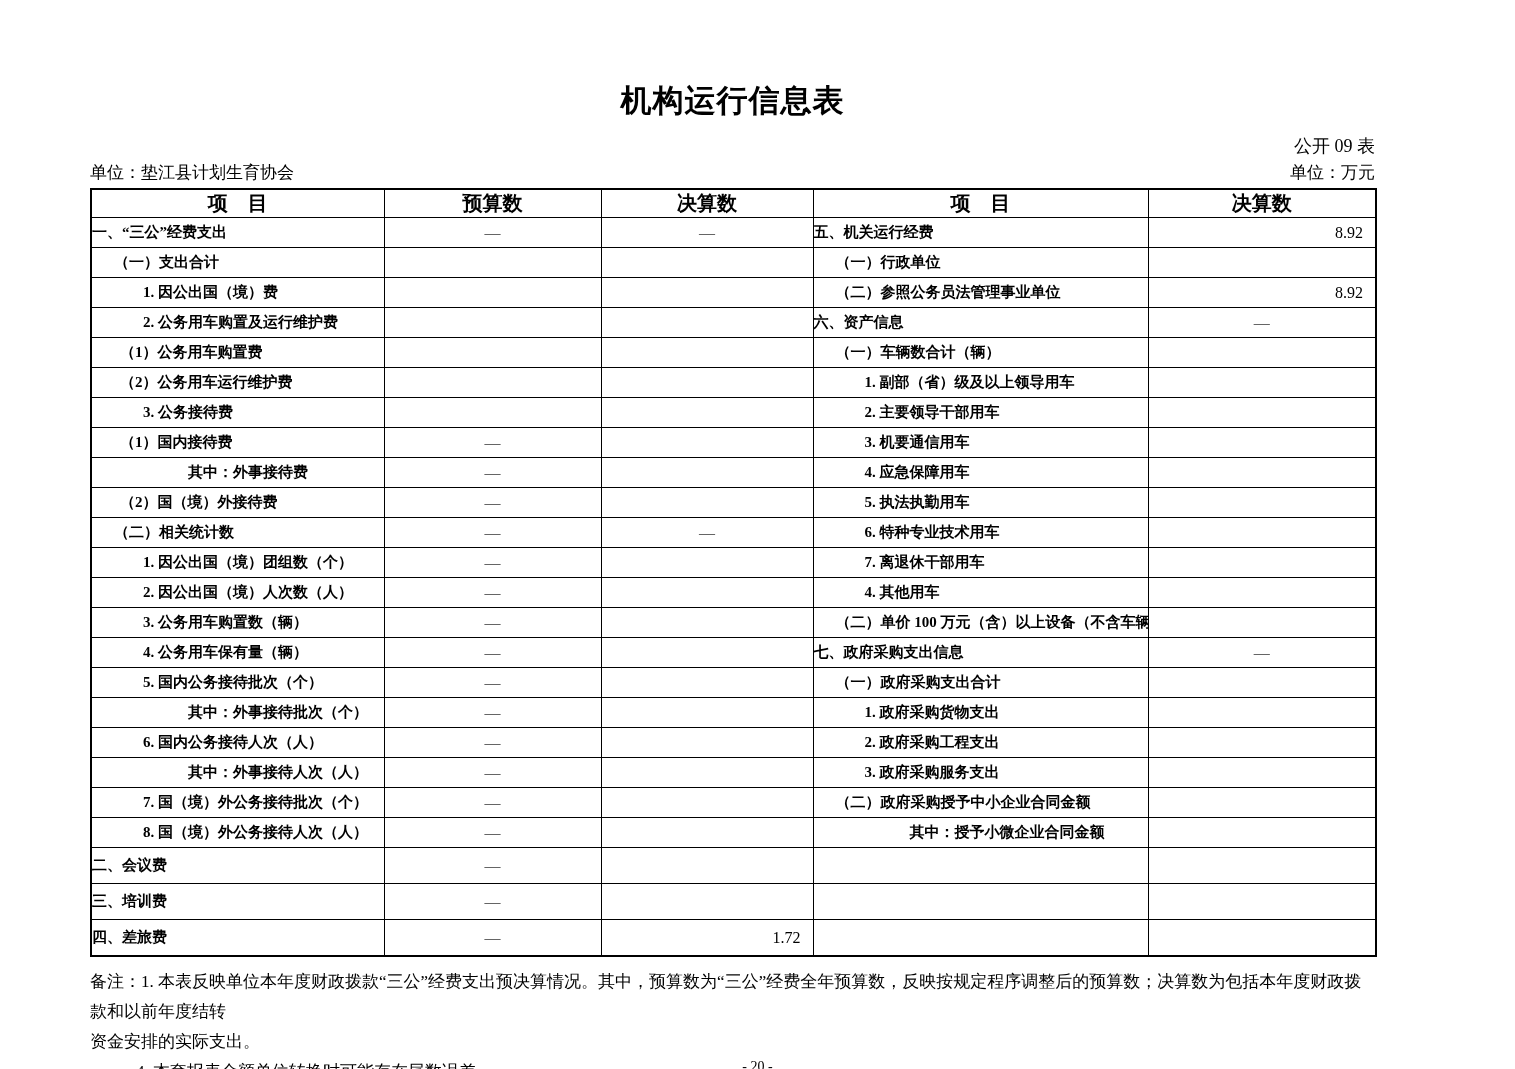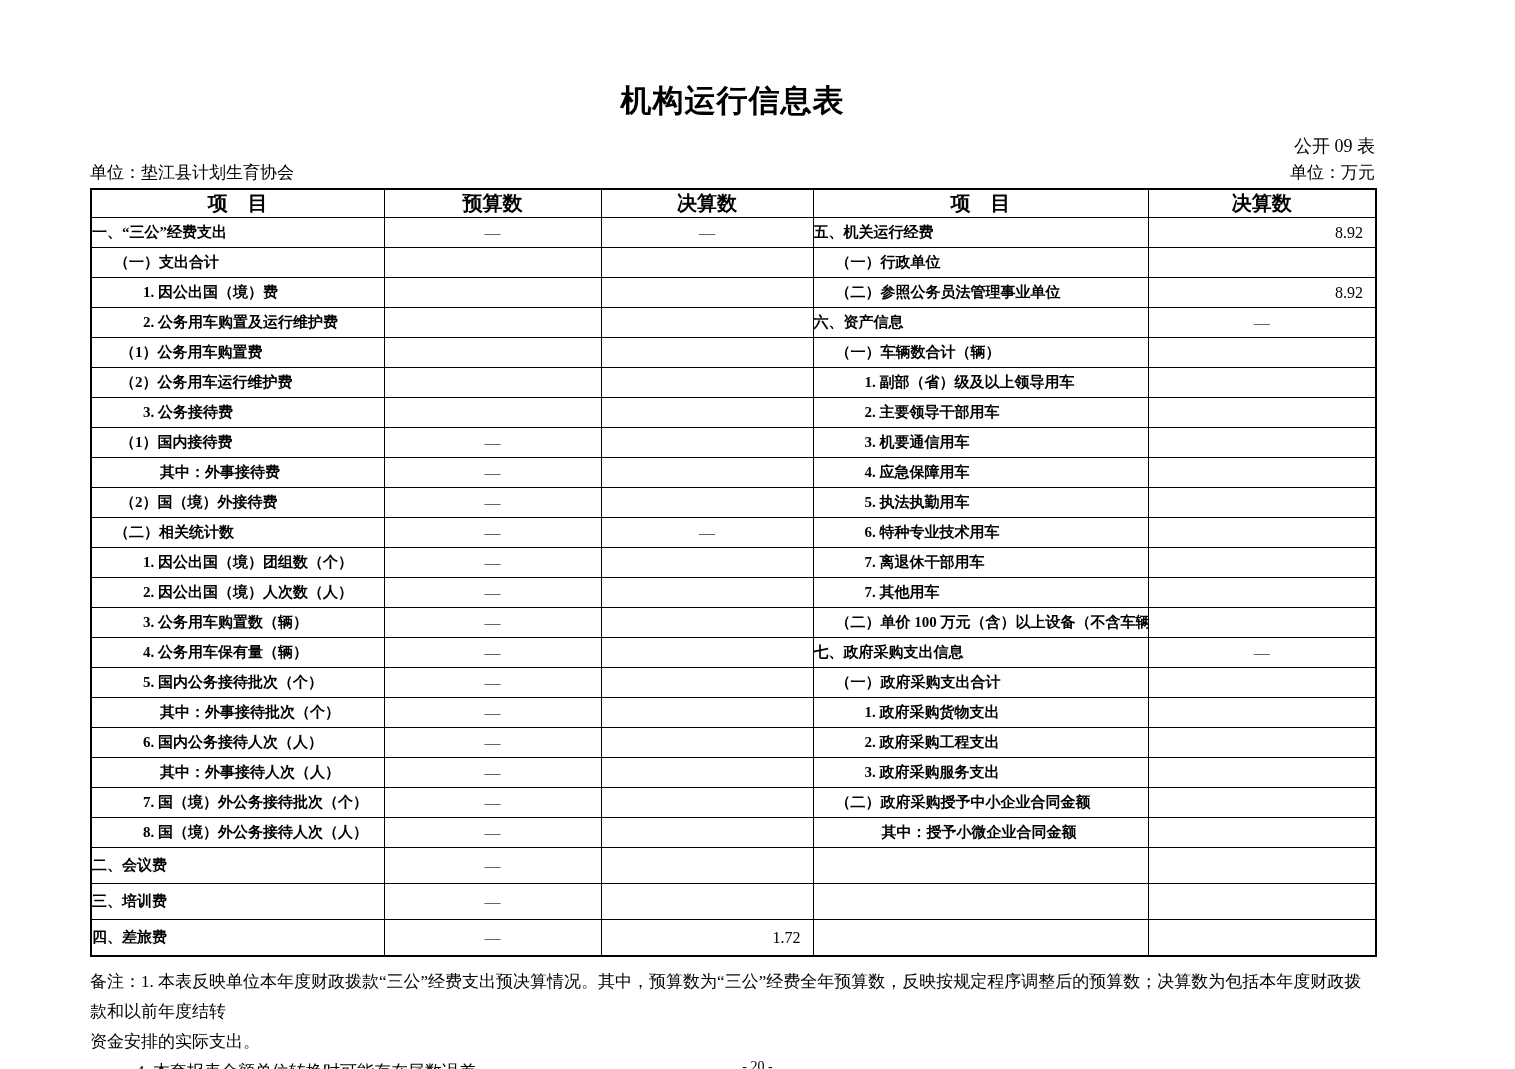--- a/index.html
+++ b/index.html
@@ -51,21 +51,21 @@
     vertical-align:middle;
   }
   .info-table tbody td { height:29px; vertical-align:middle; }
   .info-table tbody tr.tall td { height:35px; }
 
   td.item { font-weight:bold; font-size:15px; text-align:left; }
   td.ind0 { }
   td.ind1 { padding-left:22px; }
   td.ind2 { padding-left:51px; }
   td.ind3 { padding-left:28px; }
-  td.ind4 { padding-left:68px; }
+  td.ind4 { padding-left:96px; }
 
   td.val { font-size:16px; text-align:right; padding-right:12px; }
   td.val.dash { text-align:center; padding-right:0; color:#4a4a4a; }
 
   .notes { margin-top:10px; font-size:17px; }
   .note-line { line-height:30px; }
   .note-line.indented { padding-left:46px; }
 
   .page-number {
     position:absolute;
@@ -190,21 +190,21 @@
             <td class="item ind2">1. 因公出国（境）团组数（个）</td>
             <td class="val dash">—</td>
             <td class="val"></td>
             <td class="item ind2">7. 离退休干部用车</td>
             <td class="val"></td>
           </tr>
           <tr>
             <td class="item ind2">2. 因公出国（境）人次数（人）</td>
             <td class="val dash">—</td>
             <td class="val"></td>
-            <td class="item ind2">7. 其他用车</td>
+            <td class="item ind2">4. 其他用车</td>
             <td class="val"></td>
           </tr>
           <tr>
             <td class="item ind2">3. 公务用车购置数（辆）</td>
             <td class="val dash">—</td>
             <td class="val"></td>
             <td class="item ind1">（二）单价 100 万元（含）以上设备（不含车辆）</td>
             <td class="val"></td>
           </tr>
           <tr>

